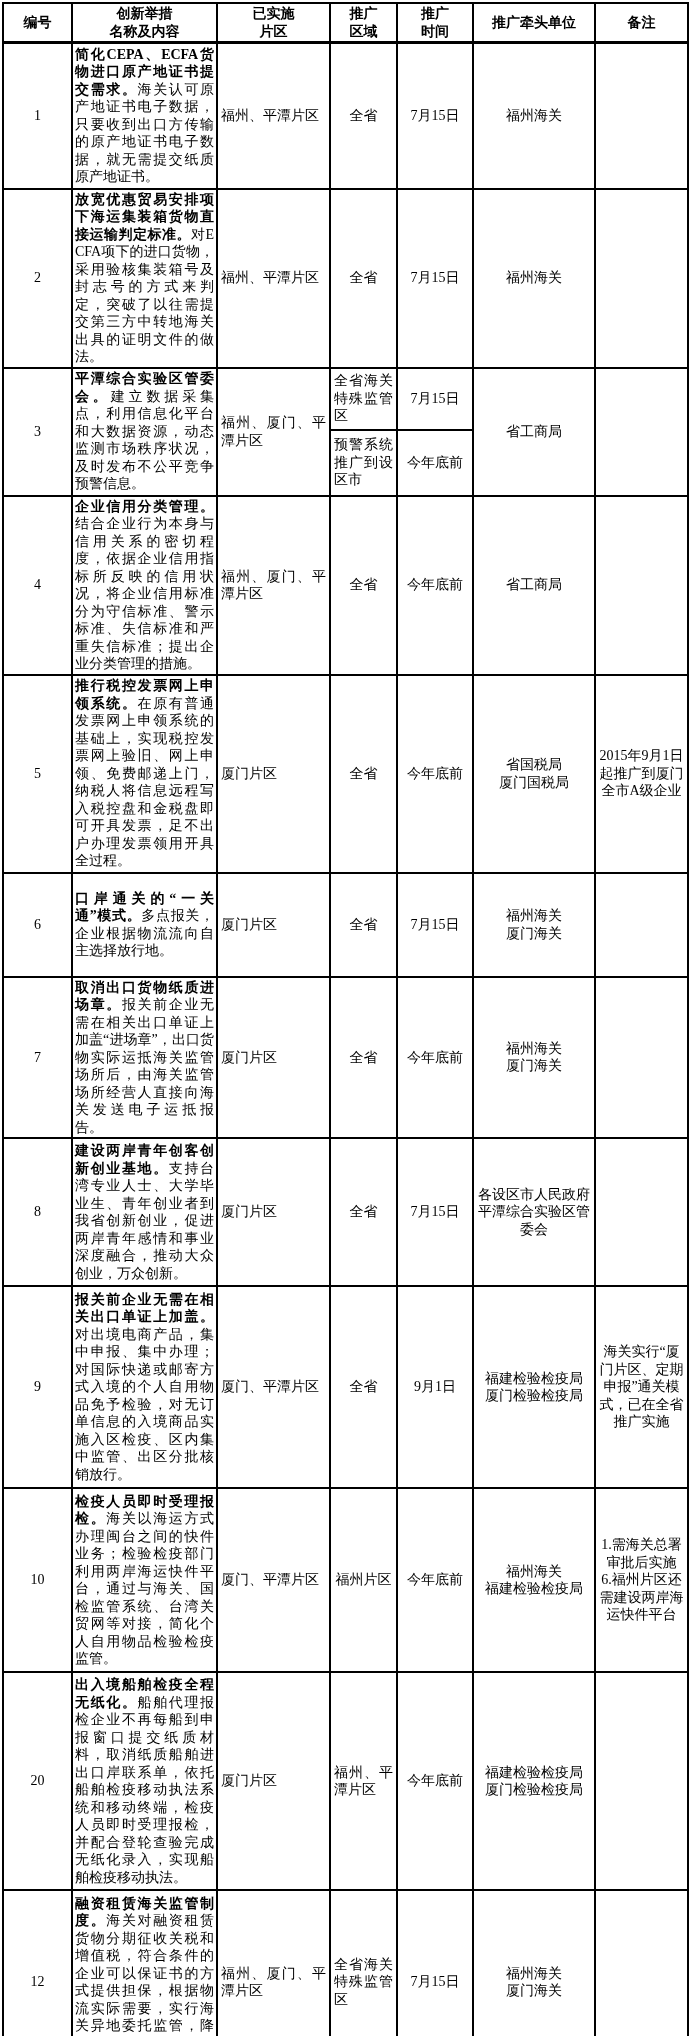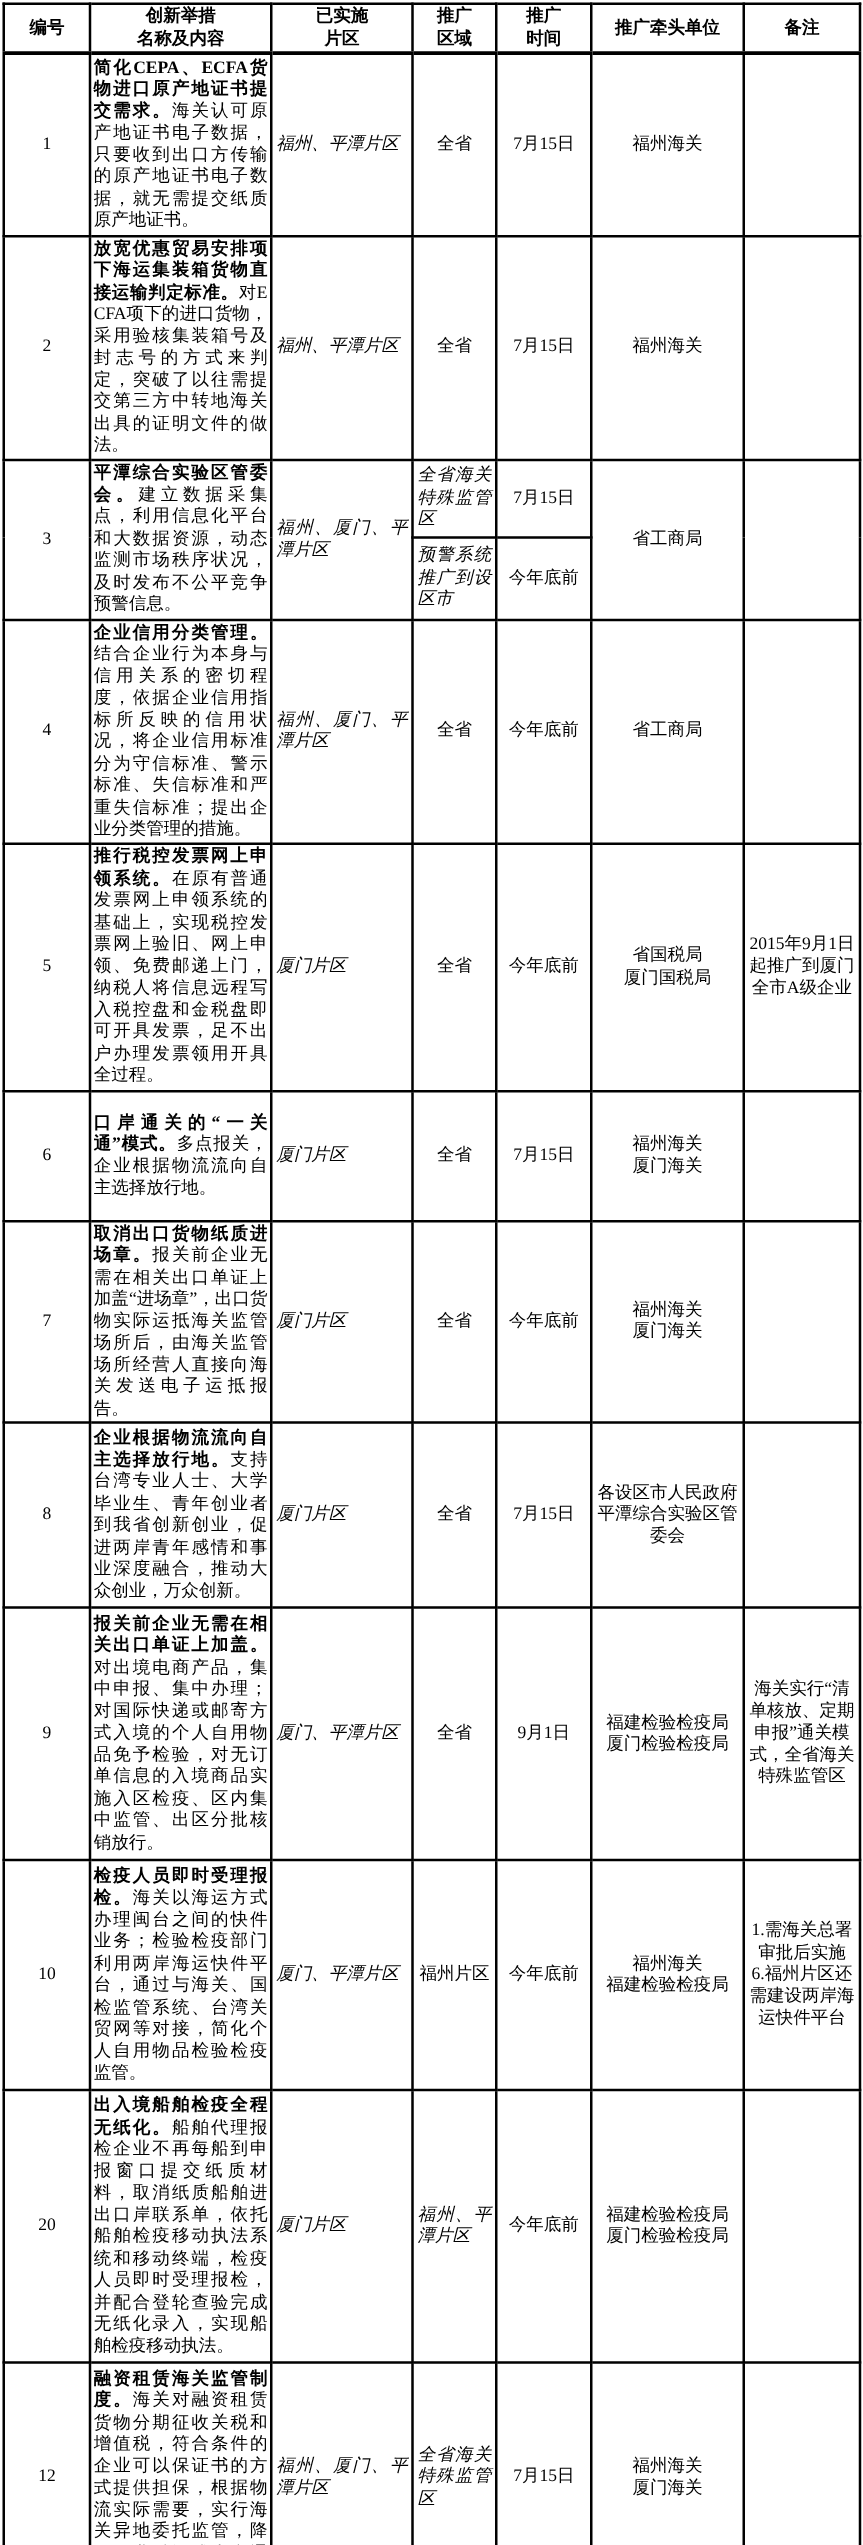--- a/index.html
+++ b/index.html
@@ -4,21 +4,21 @@
 <style>
   html,body{margin:0;padding:0;background:#ffffff;}
   body{width:690px;padding:2px;box-sizing:border-box;color:#000;
        font-family:"Liberation Serif","DejaVu Serif",serif;}
   table{border-collapse:collapse;table-layout:fixed;width:685px;}
   th,td{border:2px solid #000;font-size:14px;line-height:17.5px;
         padding:1px 3px;vertical-align:middle;word-break:break-all;}
   th{font-weight:bold;text-align:center;white-space:pre-line;
      border-bottom:3px solid #000;font-size:14px;}
   td.c{text-align:center;}
-  td.l{text-align:justify;text-justify:inter-ideograph;font-style:italic;}
+  td.l{text-align:justify;text-justify:inter-ideograph;}
   td.pl{white-space:pre-line;text-align:center;}
   td.content b{font-weight:bold;}
   td.content{text-align:justify;text-justify:inter-ideograph;padding:1px 2px;}
 </style>
 </head>
 <body>
 
 <table>
   <colgroup>
     <col style="width:69px">
@@ -117,38 +117,38 @@
     <td class="l">厦门片区</td>
     <td class="c">全省</td>
     <td class="c">今年底前</td>
     <td class="pl">福州海关
 厦门海关</td>
     <td class="pl"></td>
   </tr>
 
   <tr style="height:148px">
     <td class="c">8</td>
-    <td class="content"><b>企业根据物流流向自主选择放行地。</b><span>支持台湾专业人士、大学毕业生、青年创业者到我省创新创业，促进两岸青年感情和事业深度融合，推动大众创业，万众创新。</span></td>
+    <td class="content"><b>建设两岸青年创客创新创业基地。</b><span>支持台湾专业人士、大学毕业生、青年创业者到我省创新创业，促进两岸青年感情和事业深度融合，推动大众创业，万众创新。</span></td>
     <td class="l">厦门片区</td>
     <td class="c">全省</td>
     <td class="c">7月15日</td>
     <td class="pl">各设区市人民政府
 平潭综合实验区管委会</td>
     <td class="pl"></td>
   </tr>
 
   <tr style="height:202px">
     <td class="c">9</td>
     <td class="content"><b>报关前企业无需在相关出口单证上加盖。</b><span>对出境电商产品，集中申报、集中办理；对国际快递或邮寄方式入境的个人自用物品免予检验，对无订单信息的入境商品实施入区检疫、区内集中监管、出区分批核销放行。</span></td>
     <td class="l">厦门、平潭片区</td>
     <td class="c">全省</td>
     <td class="c">9月1日</td>
     <td class="pl">福建检验检疫局
 厦门检验检疫局</td>
-    <td class="pl">海关实行“清单核放、定期申报”通关模式，全省海关特殊监管区</td>
+    <td class="pl">海关实行“厦门片区、定期申报”通关模式，已在全省推广实施</td>
   </tr>
 
   <tr style="height:184px">
     <td class="c">10</td>
     <td class="content"><b>检疫人员即时受理报检。</b><span>海关以海运方式办理闽台之间的快件业务；检验检疫部门利用两岸海运快件平台，通过与海关、国检监管系统、台湾关贸网等对接，简化个人自用物品检验检疫监管。</span></td>
     <td class="l">厦门、平潭片区</td>
     <td class="c">福州片区</td>
     <td class="c">今年底前</td>
     <td class="pl">福州海关
 福建检验检疫局</td>

